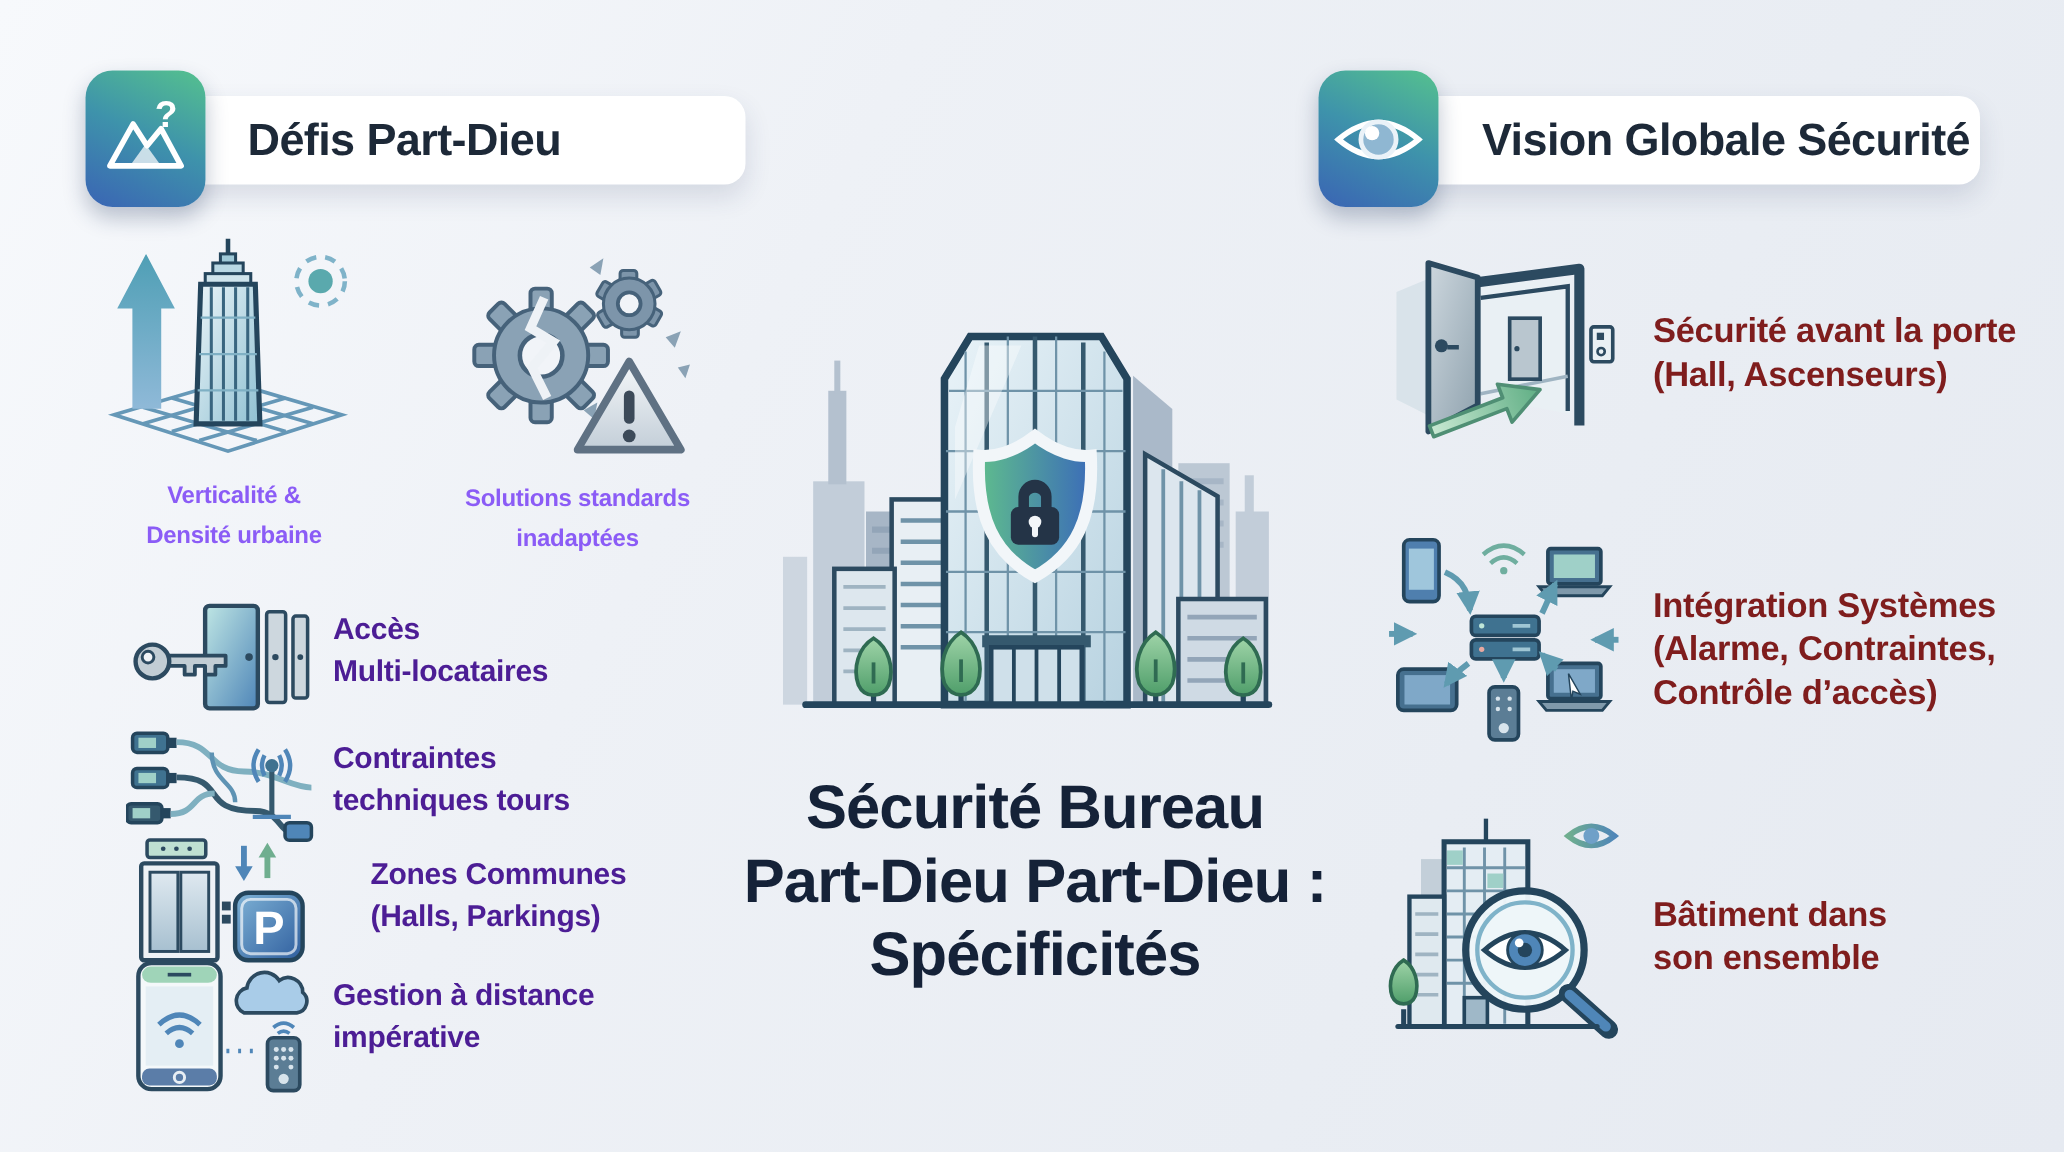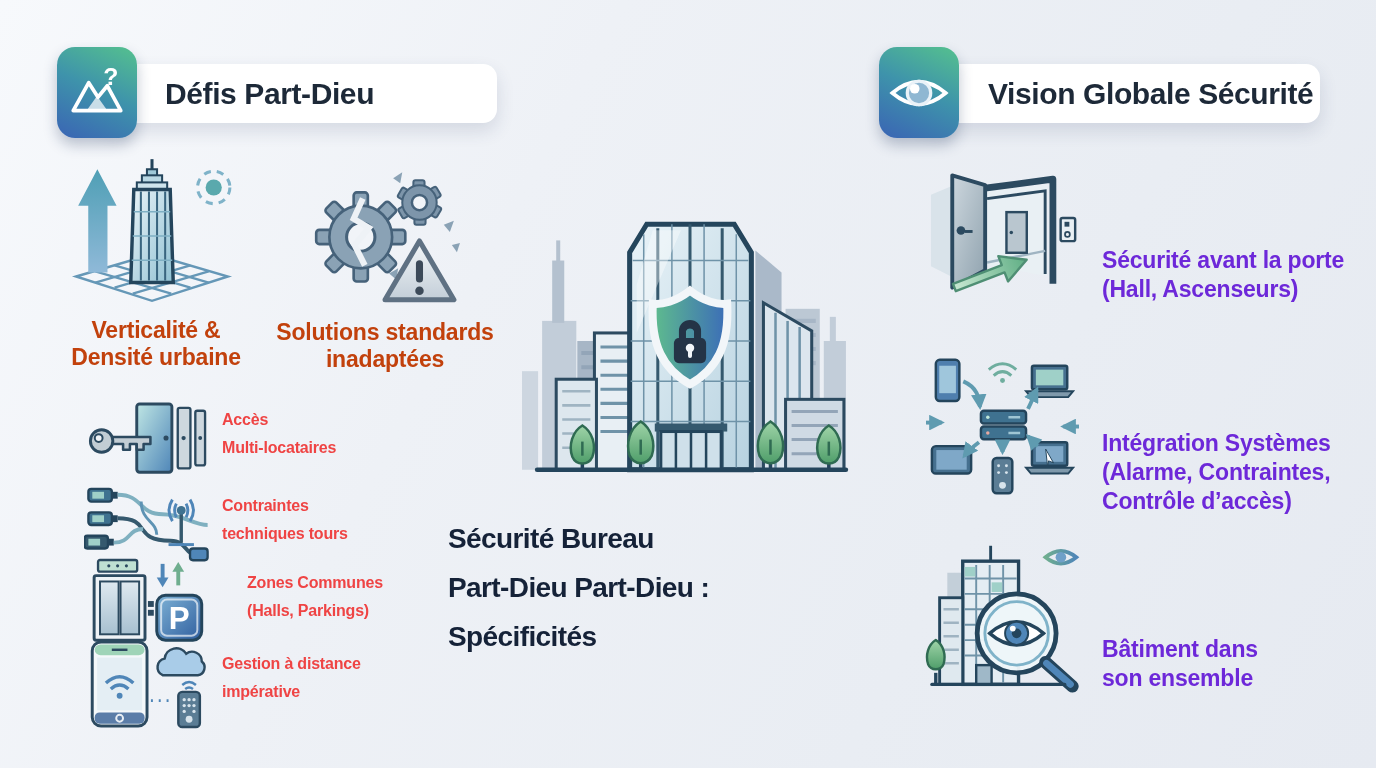--- a/index.html
+++ b/index.html
@@ -22,34 +22,34 @@
   }
   .icon-tile {
     position:absolute; width:80px; height:91px; border-radius:18px;
     background:linear-gradient(205deg,#55c18e 0%,#3e93ab 48%,#3a64b4 100%);
     box-shadow:0 7px 14px rgba(30,50,90,0.28);
     display:flex; align-items:center; justify-content:center; z-index:3;
   }
 
   
   .caption {
-    position:absolute; font-weight:700; color:#c2410c; text-align:center;
-    font-size:23px; line-height:27px; letter-spacing:-0.2px;
+    position:absolute; font-weight:700; color:#8b5cf6; text-align:center;
+    font-size:16px; line-height:27px; letter-spacing:-0.2px;
   }
   .list-text {
-    position:absolute; font-weight:700; color:#ef4444;
-    font-size:16px; line-height:28px; letter-spacing:-0.2px; white-space:nowrap;
+    position:absolute; font-weight:700; color:#4c1d95;
+    font-size:20px; line-height:28px; letter-spacing:-0.2px; white-space:nowrap;
   }
   .right-text {
-    position:absolute; font-weight:700; color:#6d28d9;
-    font-size:23px; line-height:29px; letter-spacing:-0.2px; white-space:nowrap;margin-top:40px;
+    position:absolute; font-weight:700; color:#7f1d1d;
+    font-size:23px; line-height:29px; letter-spacing:-0.2px; white-space:nowrap;
   }
   .center-title {
-    position:absolute; left:448px; top:514px; width:484px; 
-    font-size:28px; line-height:49px; font-weight:800; color:#152238; letter-spacing:-0.6px;
+    position:absolute; left:448px; top:514px; width:484px; text-align:center;
+    font-size:41px; line-height:49px; font-weight:800; color:#152238; letter-spacing:-0.6px;
   }
   svg { position:absolute; display:block; }
 </style>
 </head>
 <body>
 
 <div class="stage">
 
   <div class="header-bar" style="left:96px; top:64px; width:401px;">
     <span class="header-text" style="padding-left:69px;">Défis Part-Dieu</span>

